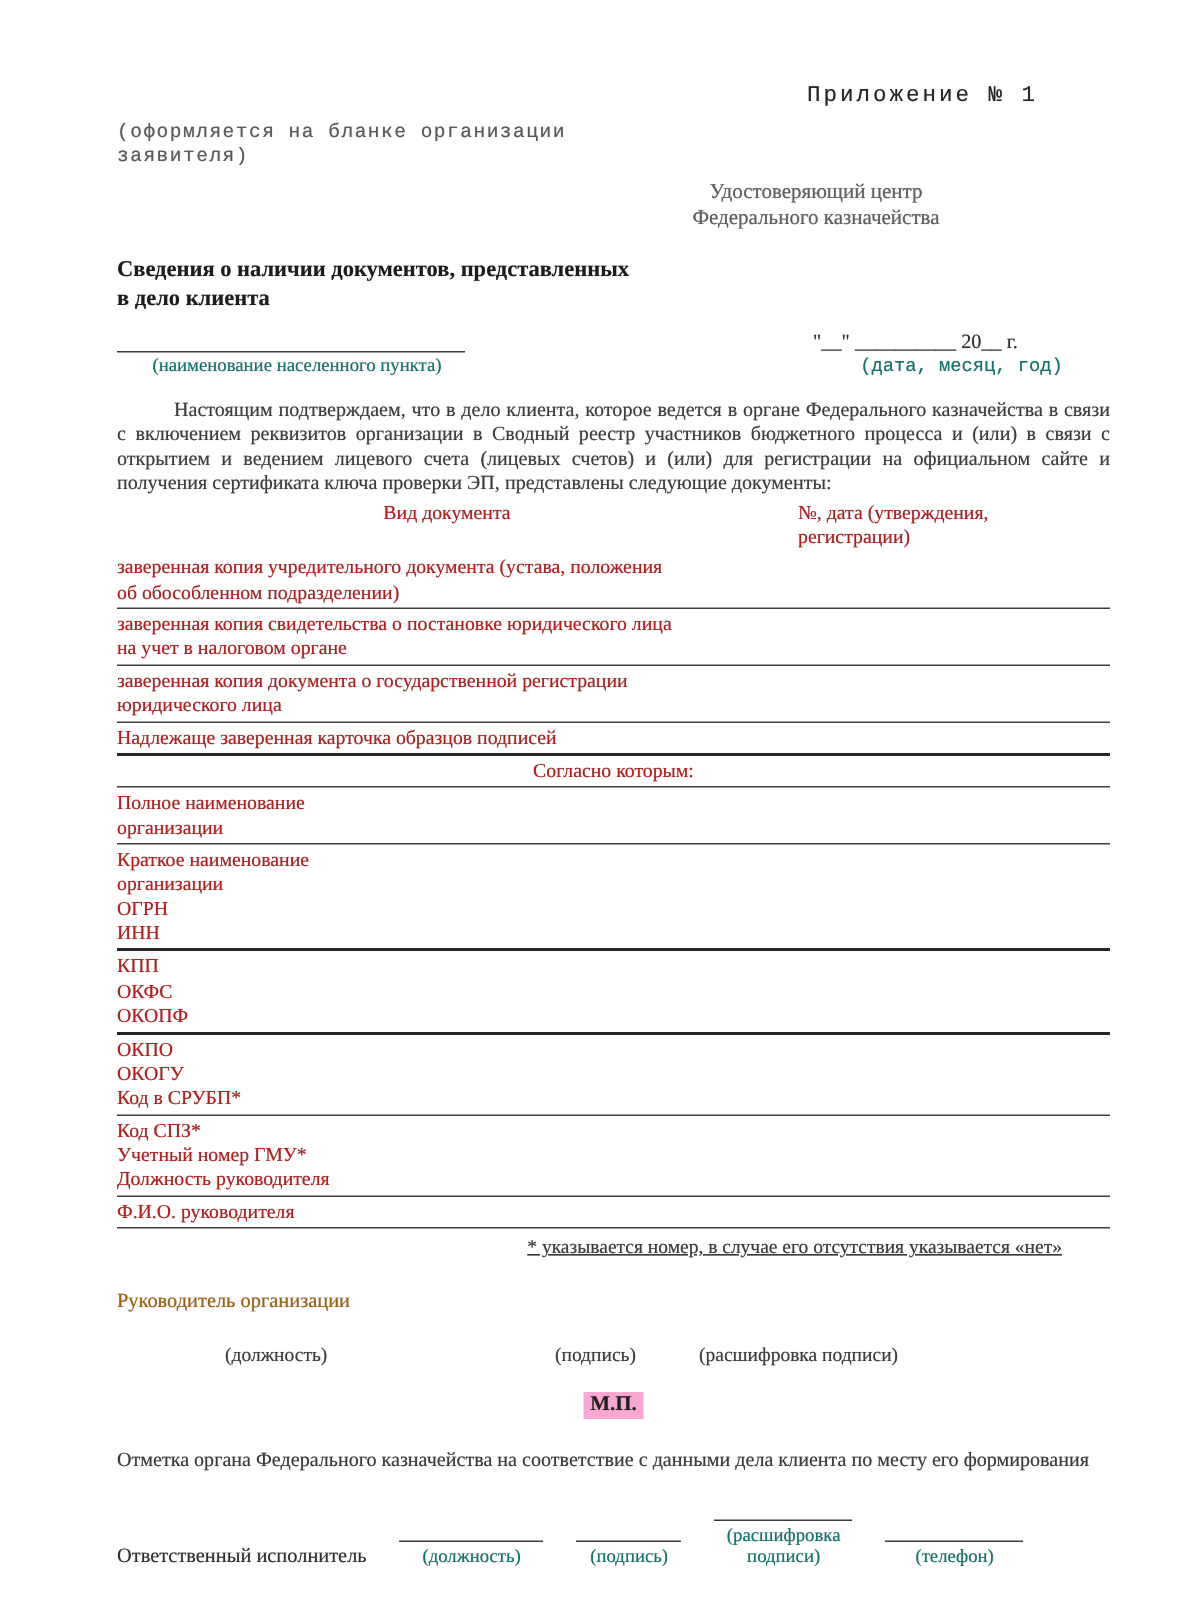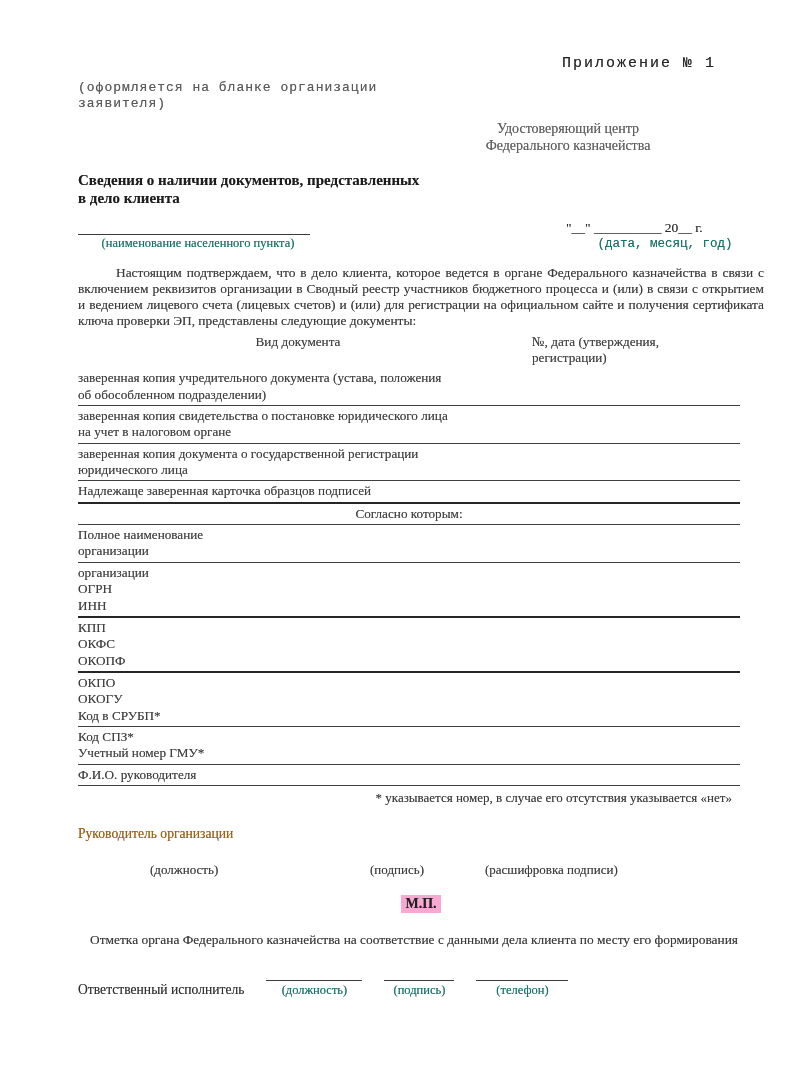--- a/index.html
+++ b/index.html
@@ -6,21 +6,21 @@
   html,body { background:#ffffff; }
   .page {
     position:relative;
     width:800px; height:1067px;
     background:#ffffff;
     font-family:"Liberation Serif","DejaVu Serif",serif;
     color:#2b2b2b;
     overflow:hidden;
     text-shadow:0 0 .6px rgba(60,60,60,.55);
   }
-  .content { padding:55px 36px 0 78px; }
+  .content { padding:55px 60px 0 78px; }
 
   .appendix {
     text-align:right;
     font-family:"Liberation Mono","DejaVu Sans Mono",monospace;
     font-size:15px; letter-spacing:2px; color:#262626;
     padding-right:48px;
   }
   .form-note {
     margin-top:8px;
     display:inline-block; 
@@ -44,48 +44,48 @@
   .date-line { font-size:13.5px; color:#2e2e2e; white-space:nowrap; }
   .pd-right .caption { width:150px; margin-left:24px;font-family:Liberation Mono, monospace; }
 
   .intro {
     margin-top:14px;
     font-size:13.4px; line-height:1.2; color:#3c3c3c;
     text-align:justify; text-indent:38px;
   }
 
   .ftable { margin-top:2px; width:662px; }
-  .trow { display:flex; font-size:13.2px; line-height:1.24; color:#404040;gap:12px; }
+  .trow { display:flex; font-size:13.2px; line-height:1.24; color:#b91c1c;gap:12px; }
   .trow .cl { flex:1 1 auto; padding:2px 0 2px 0; }
   .trow .cr { flex:0 0 210px; padding:2px 0 2px 2px; }
   .thead .cl { text-align:center; }
   .b1 { border-bottom:1.3px solid #3f3f3f; }
   .b2 { border-bottom:2.6px solid #262626; }
   .rcenter { text-align:center; }
 
   .footnote {
     margin-top:4px; text-align:right; padding-right:32px;
-    font-size:13px; color:#3a3a3a;
+    font-size:13px; color:#3a3a3a;text-decoration:underline;
   }
 
   .ruk { margin-top:20px; font-size:13.6px; color:#a16207; }
   .sig-caps { position:relative; height:18px; margin-top:20px; font-size:13px; color:#3d3d3d; }
   .sig-caps .c1 { position:absolute; left:72px; }
   .sig-caps .c2 { position:absolute; left:292px; }
-  .sig-caps .c3 { position:absolute; left:407px; }
+  .sig-caps .c3 { position:absolute; left:388px; }
 
   .seal-row { margin-top:14px; text-align:center; }
   .seal {
     display:inline-block; background:#f9a8d4; color:#1f1f1f;
     font-size:14px; font-weight:bold; padding:1px 4px;
   }
 
   .treasury-note {
     margin-top:18px; font-size:13.4px; line-height:1.35; color:#3a3a3a;
-    text-align:right; max-width:660px;
+    text-align:left; max-width:660px;
   }
 
   .exec-row { margin-top:18px; display:flex; align-items:flex-end; font-size:13.6px; color:#2e2e2e; }
   .exec-label { white-space:nowrap; }
   .exec-col { margin-left:22px; text-align:center; }
   .exec-col .sig-line { border-bottom:1.3px solid #3a3a3a; height:14px; }
   .exec-col .caption { margin-top:2px; line-height:1.15; }
   .w1 { width:96px; }
   .w2 { width:70px; }
   .w3 { width:92px; }
@@ -171,20 +171,21 @@
 
       <div class="trow b1">
         <div class="cl">
           <div>Полное наименование</div>
           <div>организации</div>
         </div>
       </div>
 
       <div class="trow b2">
         <div class="cl">
+          <div>Краткое наименование</div>
           <div>организации</div>
           <div>ОГРН</div>
           <div>ИНН</div>
         </div>
       </div>
 
       <div class="trow b2">
         <div class="cl">
           <div>КПП</div>
           <div>ОКФС</div>
@@ -197,20 +198,21 @@
           <div>ОКПО</div>
           <div>ОКОГУ</div>
           <div>Код в СРУБП*</div>
         </div>
       </div>
 
       <div class="trow b1">
         <div class="cl">
           <div>Код СПЗ*</div>
           <div>Учетный номер ГМУ*</div>
+          <div>Должность руководителя</div>
         </div>
       </div>
 
       <div class="trow b1">
         <div class="cl">
           <div>Ф.И.О. руководителя</div>
         </div>
       </div>
     </div>
 
@@ -233,20 +235,27 @@
     <div class="exec-row">
       <span class="exec-label">Ответственный исполнитель</span>
       <div class="exec-col w1">
         <div class="sig-line"></div>
         <div class="caption">(должность)</div>
       </div>
       <div class="exec-col w2">
         <div class="sig-line"></div>
         <div class="caption">(подпись)</div>
       </div>
+      <div class="exec-col w3">
+        <div class="sig-line"></div>
+        <div class="caption">
+          <div>(расшифровка</div>
+          <div>подписи)</div>
+        </div>
+      </div>
       <div class="exec-col w4">
         <div class="sig-line"></div>
         <div class="caption">(телефон)</div>
       </div>
     </div>
 
   </div>
 </div>
 
 </body></html>

